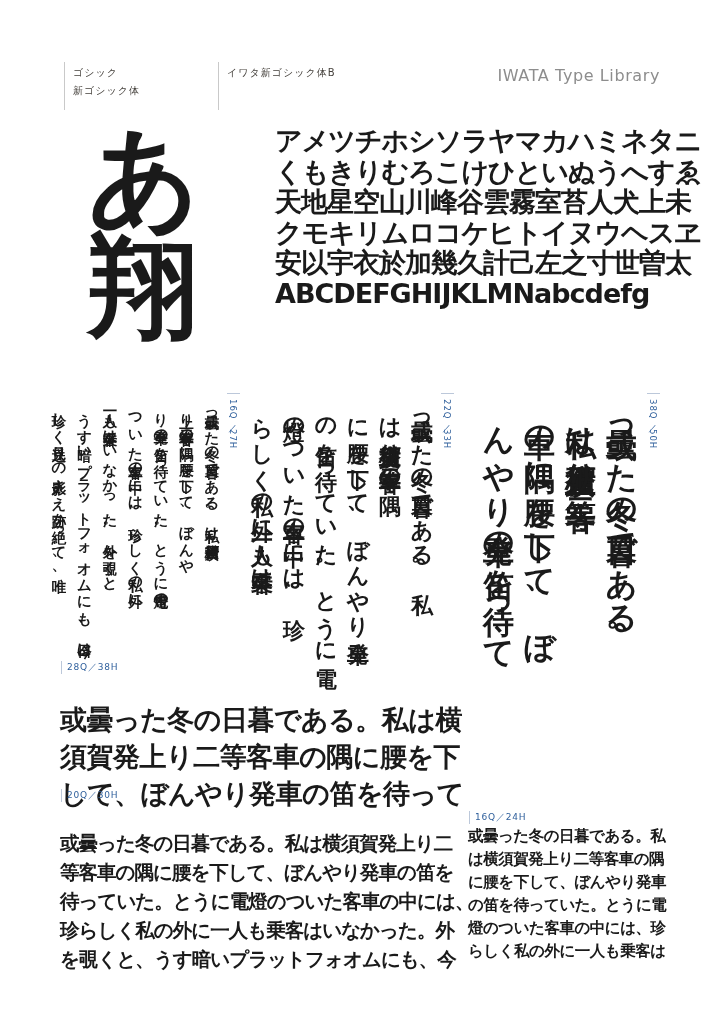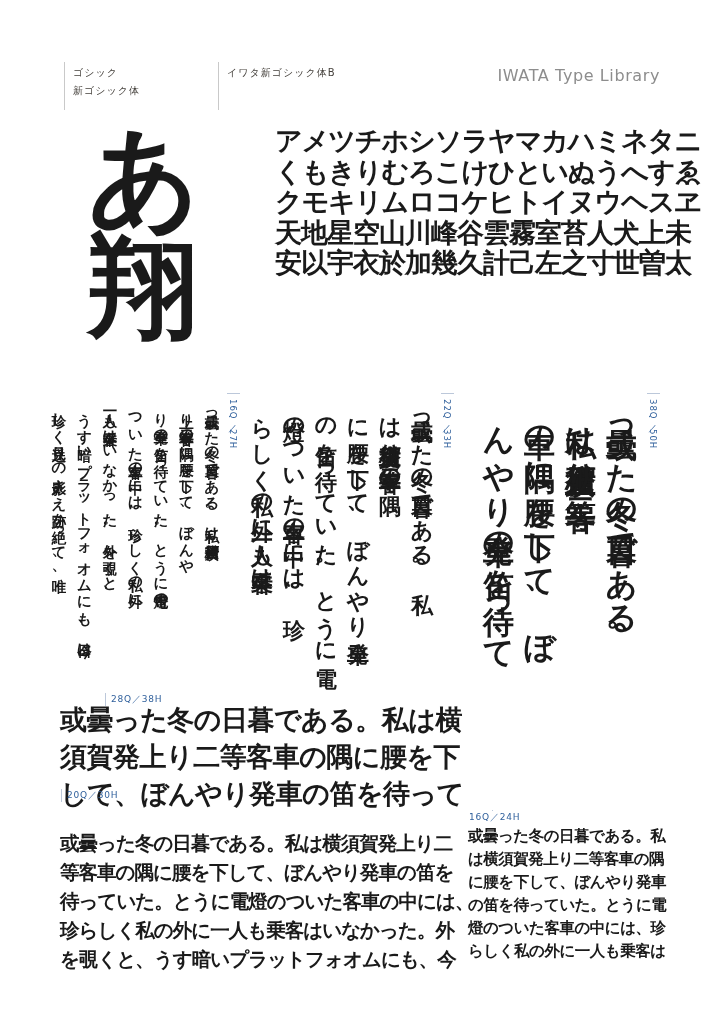--- a/index.html
+++ b/index.html
@@ -53,23 +53,24 @@
   <div class="hdr-lib">IWATA Type Library</div>
 
   <div class="display-chars">
     <div>あ</div>
     <div>翔</div>
   </div>
 
   <div class="charset">
       <div>アメツチホシソラヤマカハミネタニ</div>
       <div>くもきりむろこけひといぬうへすゑ</div>
+      <div>天地星空山川峰谷雲霧室苔人犬上未</div>
       <div>クモキリムロコケヒトイヌウヘスヱ</div>
-      <div>天地星空山川峰谷雲霧室苔人犬上未</div>
       <div>安以宇衣於加幾久計己左之寸世曽太</div>
+      <div>ABCDEFGHIJKLMNabcdefg</div>
     </div>
 
   <div class="v-sample" style="left:478px;top:393px;width:182px;height:388px;">
     <div class="v-label">
       <div class="v-label-tick"></div>
       <div class="v-label-text">38Q／50H</div>
     </div>
     <div class="v-text v-38">
         <div>或曇った冬の日暮である。</div>
         <div>私は横須賀発上り二等客</div>
@@ -102,21 +103,21 @@
         <div>或曇った冬の日暮である。私は横須賀発</div>
         <div>上り二等客車の隅に腰を下して、ぼんや</div>
         <div>り発車の笛を待っていた。とうに電燈の</div>
         <div>ついた客車の中には、珍らしく私の外に</div>
         <div>一人も乗客はいなかった。外を覗くと、</div>
         <div>うす暗いプラットフォオムにも、今日は</div>
         <div>珍しく見送りの人影さえ跡を絶って、唯、</div>
       </div>
   </div>
 
-  <div class="h-label" style="left:61px;top:692px;margin-left:44px;">
+  <div class="h-label" style="left:61px;top:660px;">
     <div class="h-label-tick"></div>
     <div class="h-label-text">28Q／38H</div>
   </div>
   <div class="h-text h-28">
       <div>或曇った冬の日暮である。私は横</div>
       <div>須賀発上り二等客車の隅に腰を下</div>
       <div>して、ぼんやり発車の笛を待って</div>
     </div>
 
   <div class="h-label" style="left:61px;top:788px;">
@@ -124,21 +125,21 @@
     <div class="h-label-text">20Q／30H</div>
   </div>
   <div class="h-text h-20">
       <div>或曇った冬の日暮である。私は横須賀発上り二</div>
       <div>等客車の隅に腰を下して、ぼんやり発車の笛を</div>
       <div>待っていた。とうに電燈のついた客車の中には、</div>
       <div>珍らしく私の外に一人も乗客はいなかった。外</div>
       <div>を覗くと、うす暗いプラットフォオムにも、今</div>
     </div>
 
-  <div class="h-label" style="left:469px;top:810px;flex-direction:column;">
+  <div class="h-label" style="left:469px;top:810px;">
     <div class="h-label-tick"></div>
     <div class="h-label-text">16Q／24H</div>
   </div>
   <div class="h-text h-16">
       <div>或曇った冬の日暮である。私</div>
       <div>は横須賀発上り二等客車の隅</div>
       <div>に腰を下して、ぼんやり発車</div>
       <div>の笛を待っていた。とうに電</div>
       <div>燈のついた客車の中には、珍</div>
       <div>らしく私の外に一人も乗客は</div>

